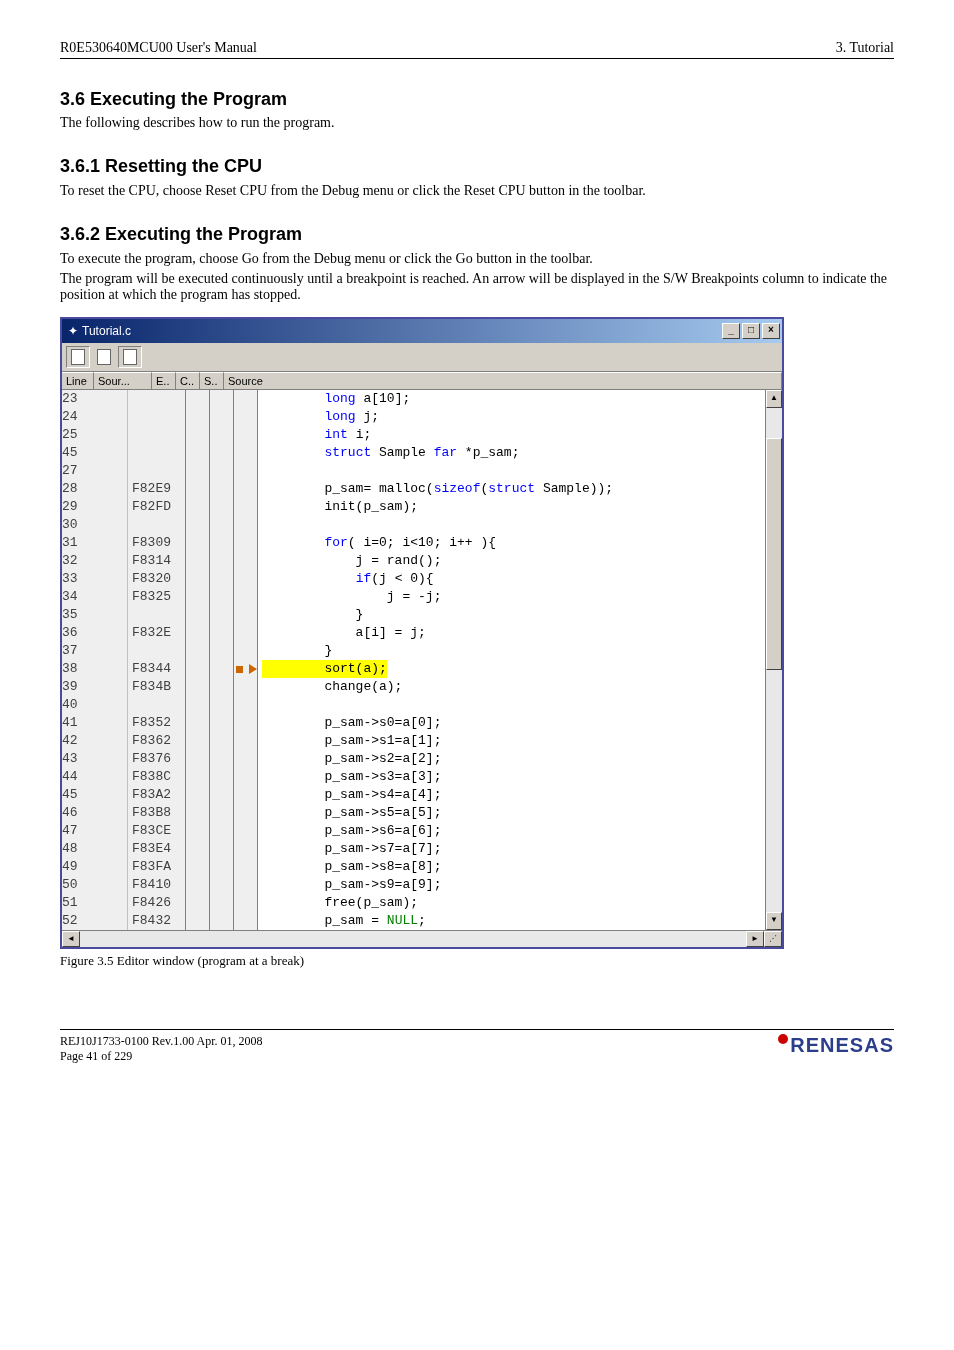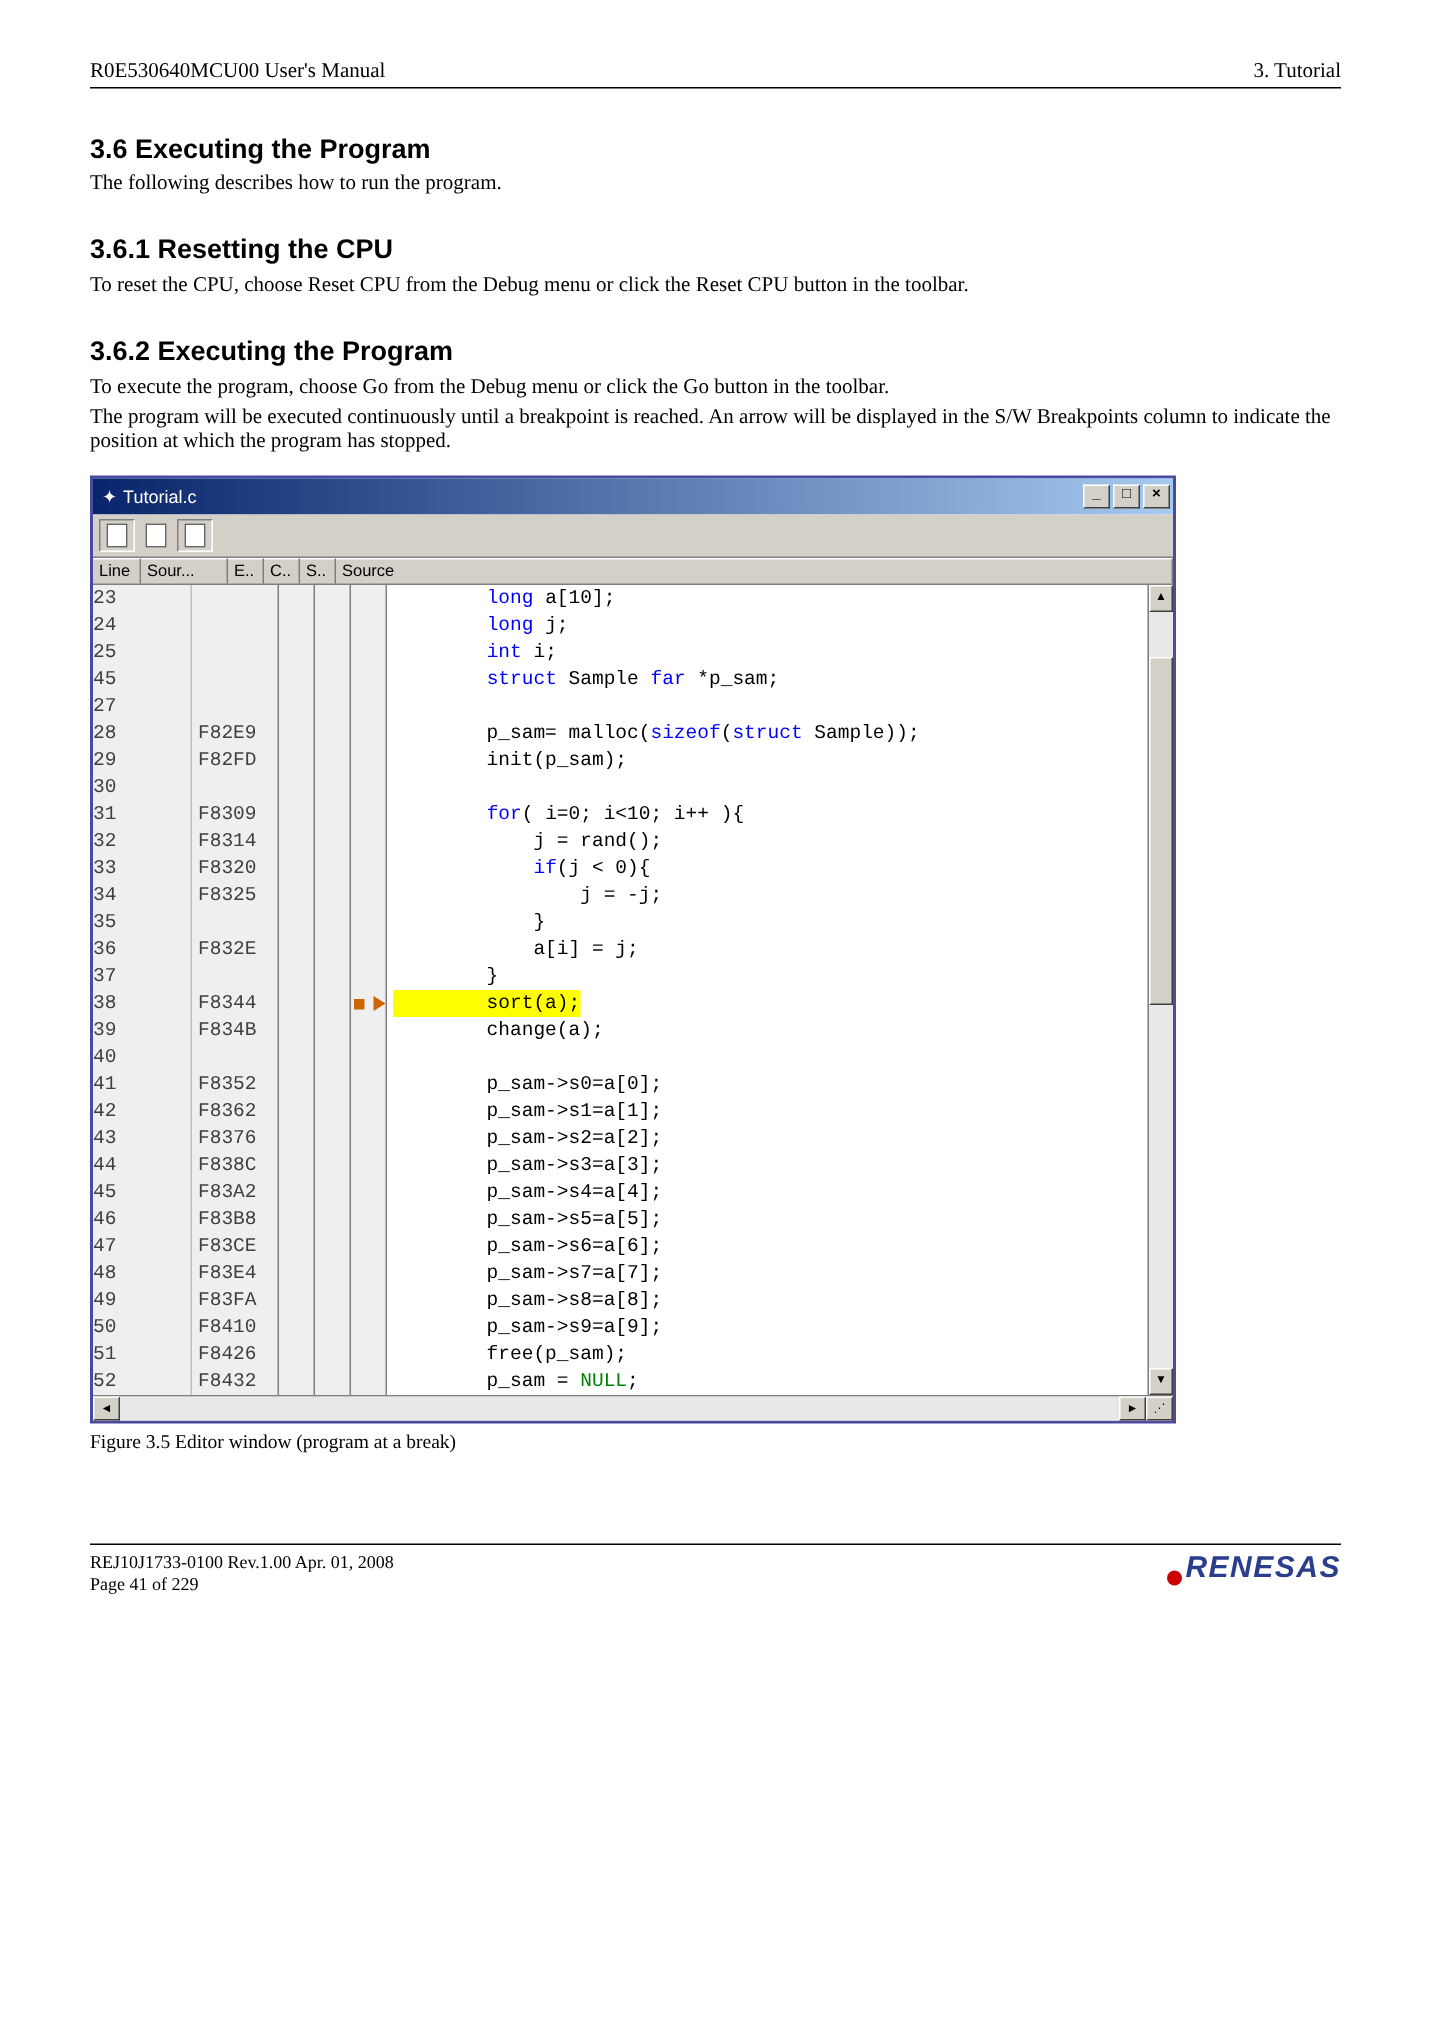--- a/index.html
+++ b/index.html
@@ -230,24 +230,23 @@
       margin-top: 60px;
       border-top: 1px solid #000;
       padding-top: 4px;
       font-size: 12px;
       display: flex;
       justify-content: space-between;
       align-items: flex-start;
     }
     .renesas-logo {
       display: flex;
-      align-items: flex-end;
+      align-items: flex-start;
       font-family: Arial;
       font-weight: bold;
-      font-style: italic;
       font-size: 20px;
       letter-spacing: 1px;
     }
     .renesas-dot {
       width: 10px; height: 10px;
       background: #c00;
       border-radius: 50%;
       margin-right: 2px;
       display: inline-block;
     }

